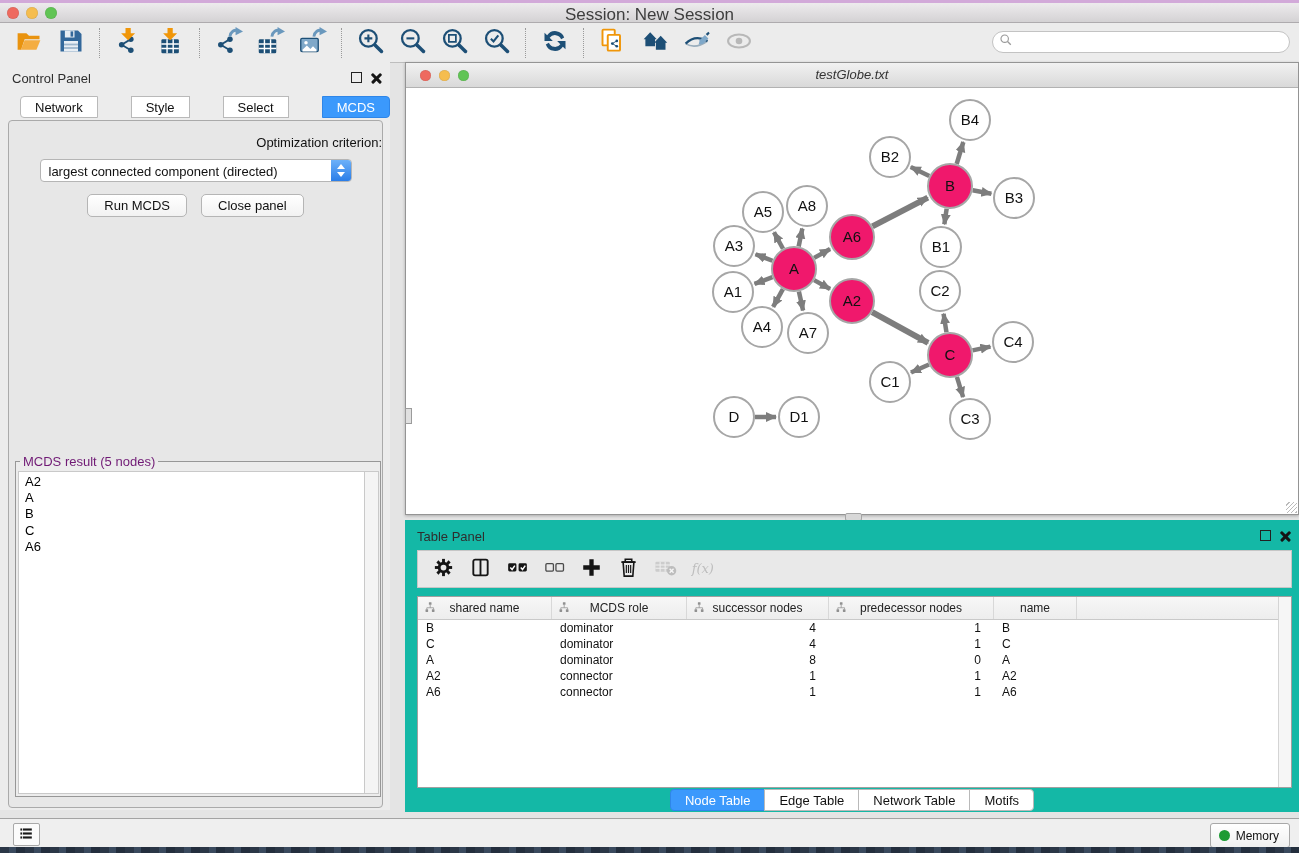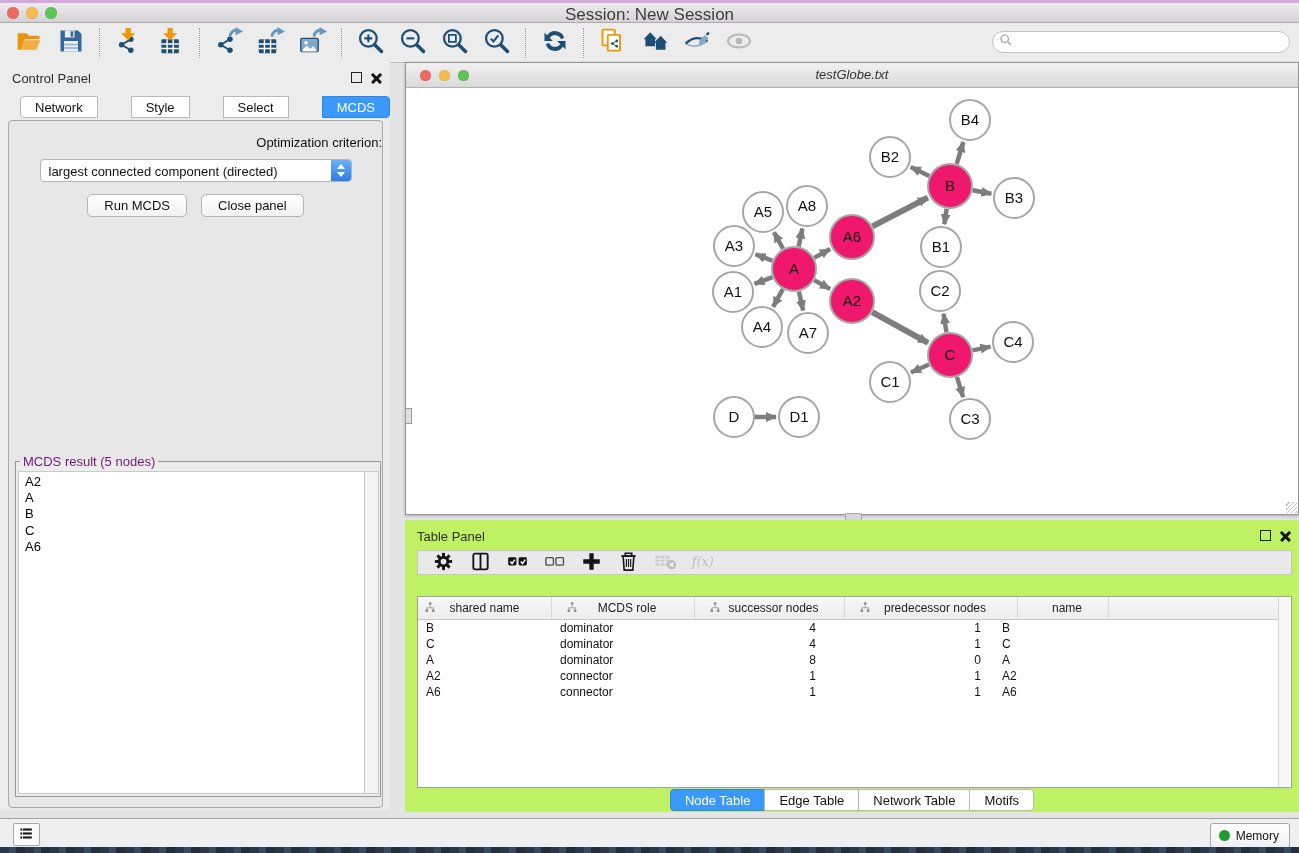--- a/index.html
+++ b/index.html
@@ -74,28 +74,28 @@
   .net-titlebar .title{position:absolute;left:0;right:0;top:4px;text-align:center;font-size:13px;color:#333;}
   .net-lights{position:absolute;left:14px;top:7px;display:flex;gap:8px;}
   .net-lights .light{width:11px;height:11px;}
   .net-canvas{position:absolute;left:0;top:25px;right:0;bottom:0;overflow:hidden;padding-left:23px;}
   .vgrip{position:absolute;left:-1px;top:345px;width:5px;height:14px;background:#e0e0e0;border:1px solid #9b9b9b;}
   .resize-grip{position:absolute;right:1px;bottom:1px;width:11px;height:11px;
       background:repeating-linear-gradient(135deg,transparent 0 2px,#bbb 2px 3px);}
   .hgrip{position:absolute;left:845px;top:513px;width:15px;height:6px;background:#d8d8d8;
       border:1px solid #a5a5a5;border-radius:2px;}
   
-  .table-panel{position:absolute;left:405px;top:520px;width:894px;height:292px;background:#bef264;}
-  .tp-toolbar{position:absolute;left:12px;right:7px;top:30px;height:25px;background:#e9e9e9;
+  .table-panel{position:absolute;left:405px;top:520px;width:894px;height:292px;background:#14b8a6;}
+  .tp-toolbar{position:absolute;left:12px;right:7px;top:30px;height:38px;background:#e9e9e9;
       border:1px solid #c6c6c6;display:flex;align-items:center;gap:14px;padding-left:14px;box-sizing:border-box;}
   .tp-btn{background:none;border:none;padding:0;display:flex;align-items:center;justify-content:center;height:30px;}
   .tp-table{position:absolute;left:12px;right:7px;top:76px;height:192px;background:#fff;
       border:1px solid #a0a0a0;box-sizing:border-box;overflow:hidden;}
   .grid-row{display:grid;grid-template-columns:134px 135px 142px 165px 83px 1fr;}
-  .thead{height:22px;background:linear-gradient(#f7f7f7,#ededed);border-bottom:1px solid #c9c9c9;gap:8px;}
+  .thead{height:22px;background:linear-gradient(#f7f7f7,#ededed);border-bottom:1px solid #c9c9c9;}
   .th{position:relative;display:flex;align-items:center;justify-content:center;font-size:12px;color:#222;
       border-right:1px solid #d8d8d8;}
   .th .tree{position:absolute;left:6px;top:4px;}
   .trow{height:16px;font-size:12px;color:#111;}
   .td{display:flex;align-items:center;}
   .td.al{padding-left:8px;}
   .td.ar{justify-content:flex-end;padding-right:13px;}
   .tv-scroll{position:absolute;right:0;top:0;bottom:0;width:12px;background:#f6f6f6;border-left:1px solid #d4d4d4;}
   .tp-tabs{position:absolute;left:0;right:0;top:269px;display:flex;justify-content:center;}
   

